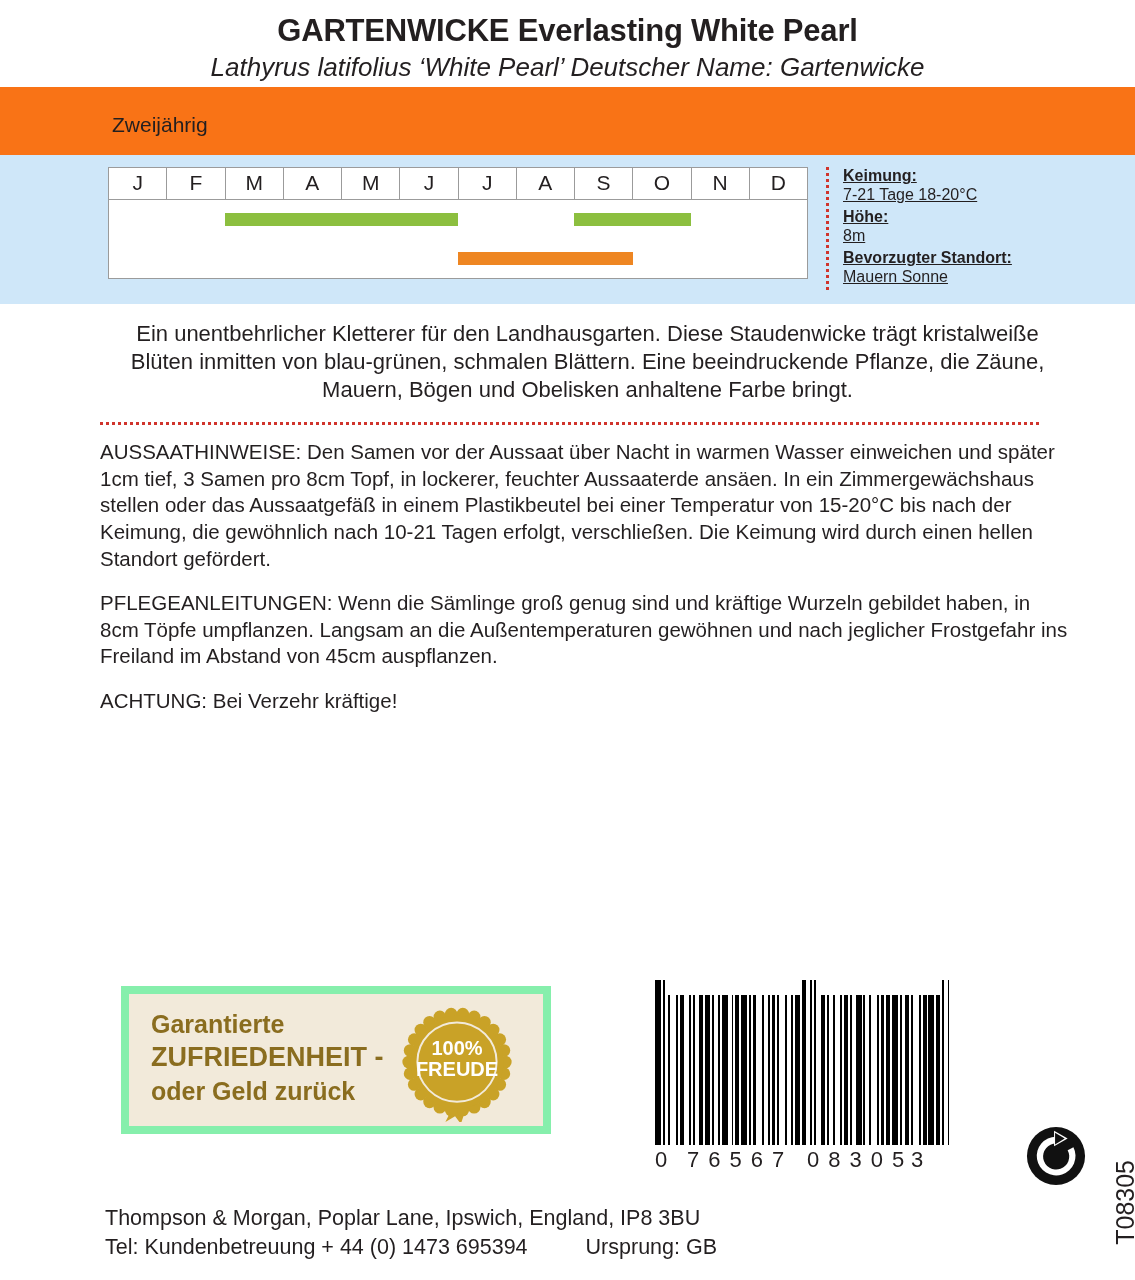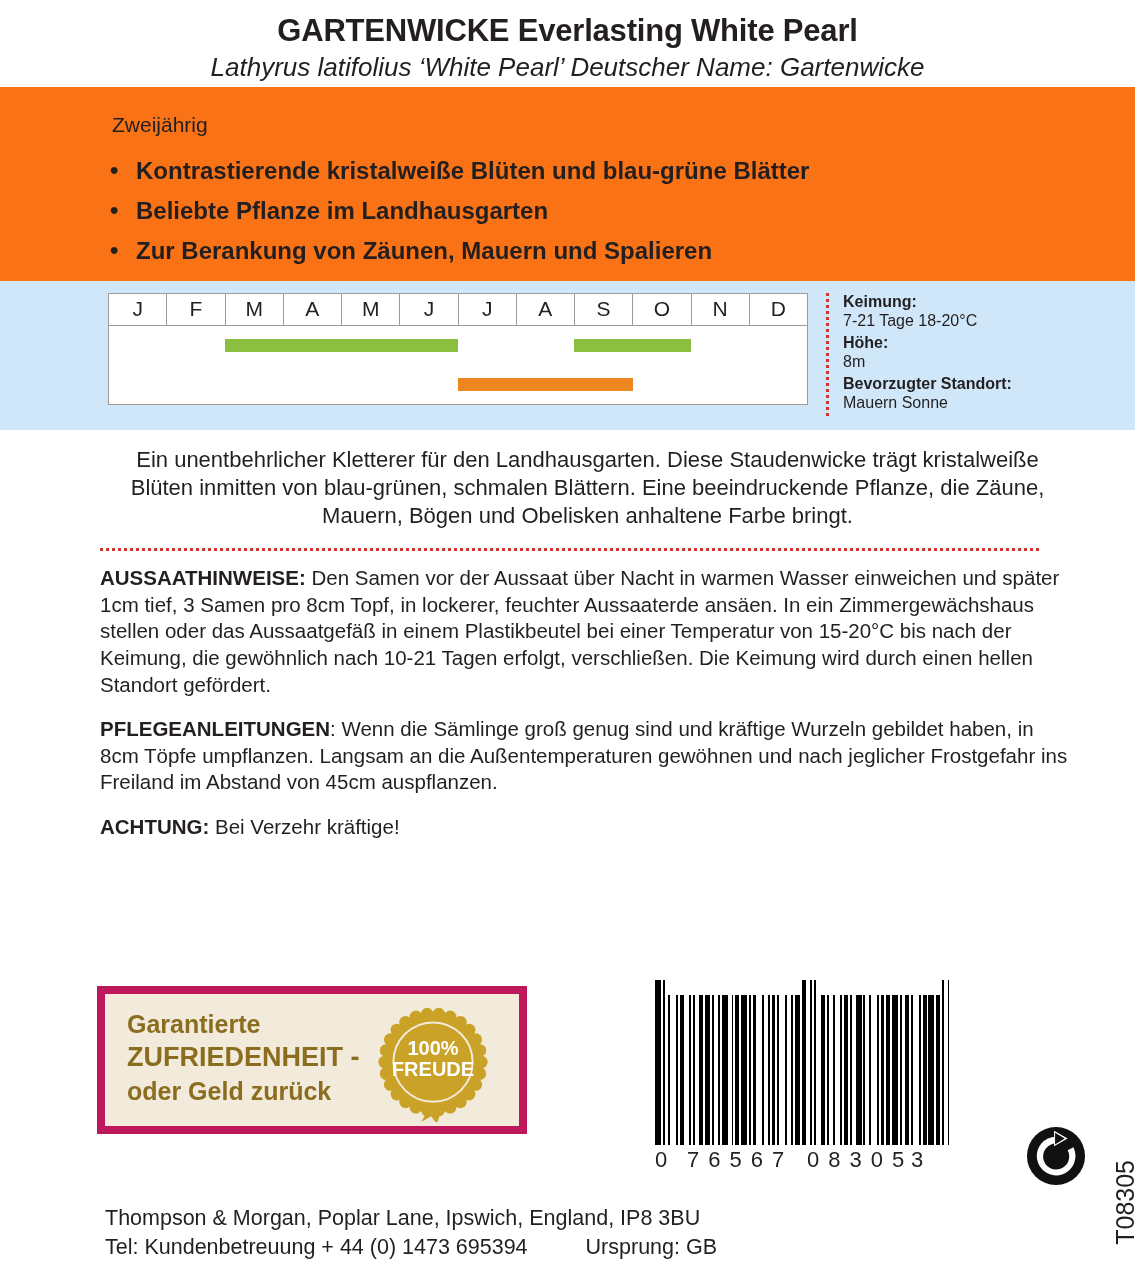--- a/index.html
+++ b/index.html
@@ -98,20 +98,21 @@
   .bar.sow { background: #8cbf3f; }
   .bar.flower { background: #ee8622; }
 
   .infoblock {
     margin-left: 18px;
     padding-left: 14px;
     border-left: 3px dotted #d0342c;
     font-size: 16px;
     line-height: 1.18;
     width: 260px;
+    text-decoration: underline;
   }
   .infoblock .lbl { font-weight: bold; font-size: 16px; }
   .infoblock .val { margin-bottom: 3px; }
 
   
   .desc {
     padding: 16px 72px 0 112px;
     font-size: 22px;
     line-height: 1.28;
     text-align: center;
@@ -123,33 +124,33 @@
     height: 0;
   }
 
   
   .instructions {
     padding: 14px 64px 0 100px;
     font-size: 20.5px;
     line-height: 1.3;
   }
   .instructions p { margin: 0 0 18px 0; }
-  .instructions .head { font-weight: bold; }
+  .instructions .head { font-weight: normal; }
 
   
   .bottom {
     position: absolute;
     left: 0; right: 0; bottom: 0;
     height: 300px;
   }
   .guarantee {
     position: absolute;
-    left: 97px; top: 6px;
+    left: 121px; top: 6px;
     width: 430px; height: 148px;
-    background: #be185d;
+    background: #86efac;
     display: flex;
     align-items: center;
   }
   .guarantee-inner {
     background: #f2eada;
     position: absolute;
     left: 8px; top: 8px; right: 8px; bottom: 8px;
   }
   .guar-text {
     position: absolute;
@@ -213,25 +214,20 @@
 <body>
 
 <div class="header">
   <div class="title">GARTENWICKE Everlasting White Pearl</div>
   <div class="subtitle">Lathyrus latifolius ‘White Pearl’  Deutscher Name: Gartenwicke</div>
 </div>
 
 <div class="bluepanel">
   <div class="lifecycle">Zweijährig</div>
 
-  <ul class="features">
-    <li>Kontrastierende kristalweiße Blüten und blau-grüne Blätter</li>
-    <li>Beliebte Pflanze im Landhausgarten</li>
-    <li>Zur Berankung von Zäunen, Mauern und Spalieren</li>
-  </ul>
 
   <div class="calband">
     <div class="calwrap">
       <div class="calmonths">
         <div>J</div>
         <div>F</div>
         <div>M</div>
         <div>A</div>
         <div>M</div>
         <div>J</div>

